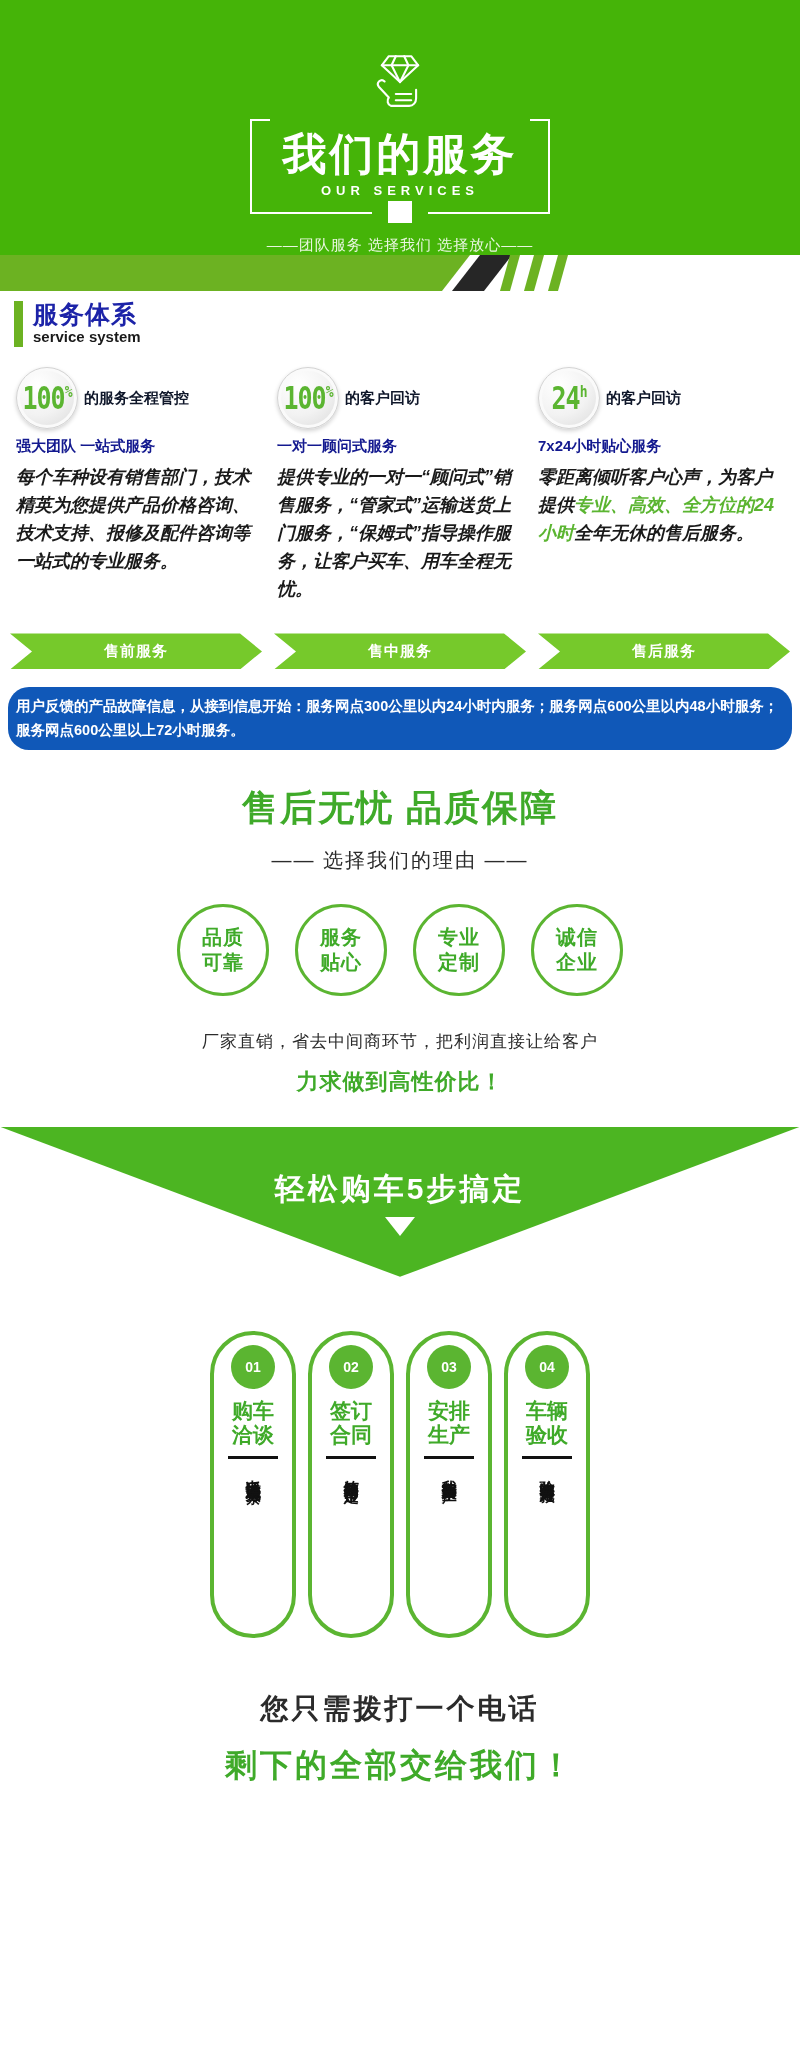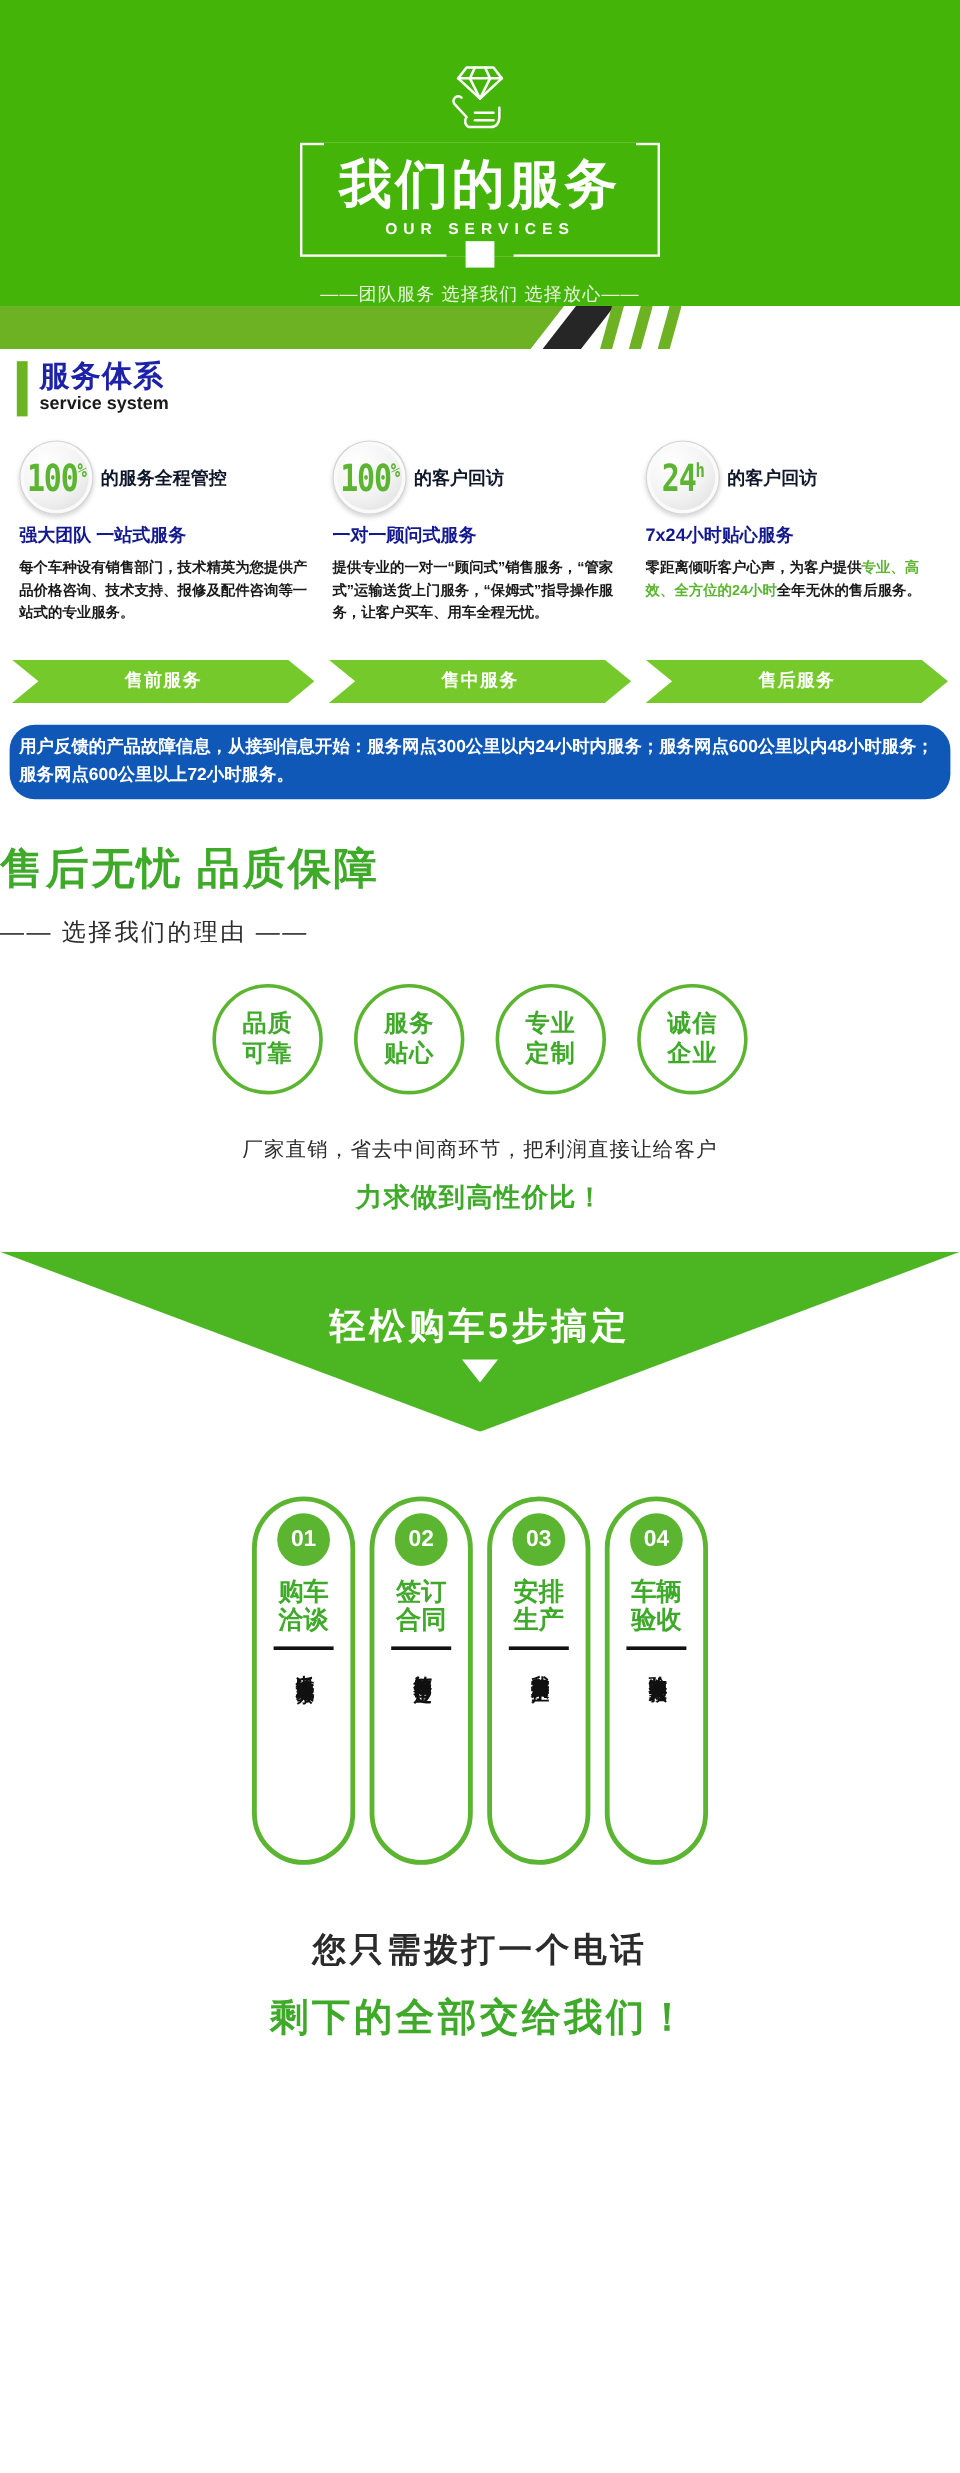--- a/index.html
+++ b/index.html
@@ -99,42 +99,42 @@
     font-size:15px; font-weight:bold; color:#0f172a; margin-left:6px;
     letter-spacing:0px;
   }
   .badge-heads{ display:flex; width:800px; padding:8px 8px 0; }
   .badge-head{
     width:261px; padding:0 8px; font-size:15px; font-weight:bold;
     color:#13198f; letter-spacing:0px;
   }
   .badge-bodies{ display:flex; width:800px; padding:8px 8px 0; }
   .badge-body{
-    width:261px; padding:0 8px; font-size:12px; color:#1a1a1a;
-    line-height:1.55; font-weight:bold;
+    width:261px; padding:0 8px; font-size:18px; color:#1a1a1a;
+    line-height:1.55; font-weight:bold;font-style:italic;
   }
   .hl-green{ color:#5bb531; }
 
   
   .chips{ display:flex; width:800px; padding:30px 10px 0; gap:12px; }
   .chip{
     flex:1; height:36px; background:#76c92b; color:#ffffff;
     display:flex; align-items:center; justify-content:center;
     font-size:15px; font-weight:bold; letter-spacing:1px;
     clip-path:polygon(0 0, calc(100% - 22px) 0, 100% 50%, calc(100% - 22px) 100%, 0 100%, 22px 50%);
   }
 
   
   .notice{
     margin:18px 8px 0; width:784px; background:#1058b8; color:#ffffff;
     padding:8px 8px; font-size:14.5px; font-weight:bold; line-height:1.6;border-radius:21px;
   }
 
   
-  .worry{ width:800px; padding-top:34px; }
+  .worry{ width:800px; text-align:center; padding-top:34px; }
   .worry-title{
     font-size:36px; font-weight:bold; color:#3faa29; letter-spacing:2px;
   }
   .worry-sub{
     margin-top:14px; font-size:20px; color:#2b2b2b; letter-spacing:2px;
   }
 
   
   .pills{ display:flex; justify-content:center; gap:26px; padding-top:30px; }
   .pill{
@@ -170,21 +170,21 @@
 
   
   .steps{ display:flex; justify-content:center; gap:12px; padding-top:54px; }
   .step{
     width:86px; border:4px solid #5bb531; border-radius:43px;
     padding:10px 0 16px; display:flex; flex-direction:column; align-items:center;
     background:#fff; min-height:300px;
   }
   .step-num{
     width:44px; height:44px; border-radius:50%; background:#5bb531;
-    color:#ffffff; font-size:19px; font-weight:bold;
+    color:#ffffff; font-size:14px; font-weight:bold;
     display:flex; align-items:center; justify-content:center;
     font-family:"Liberation Sans",sans-serif; flex:0 0 auto;
   }
   .step-title{
     margin-top:10px; font-size:21px; font-weight:bold; color:#3faa29;
     line-height:1.15; text-align:center; letter-spacing:0px;
   }
   .step-rule{ width:50px; height:3px; background:#111; margin:9px 0 9px; }
   .step-desc{
     font-size:15px; color:#111; font-weight:bold;

